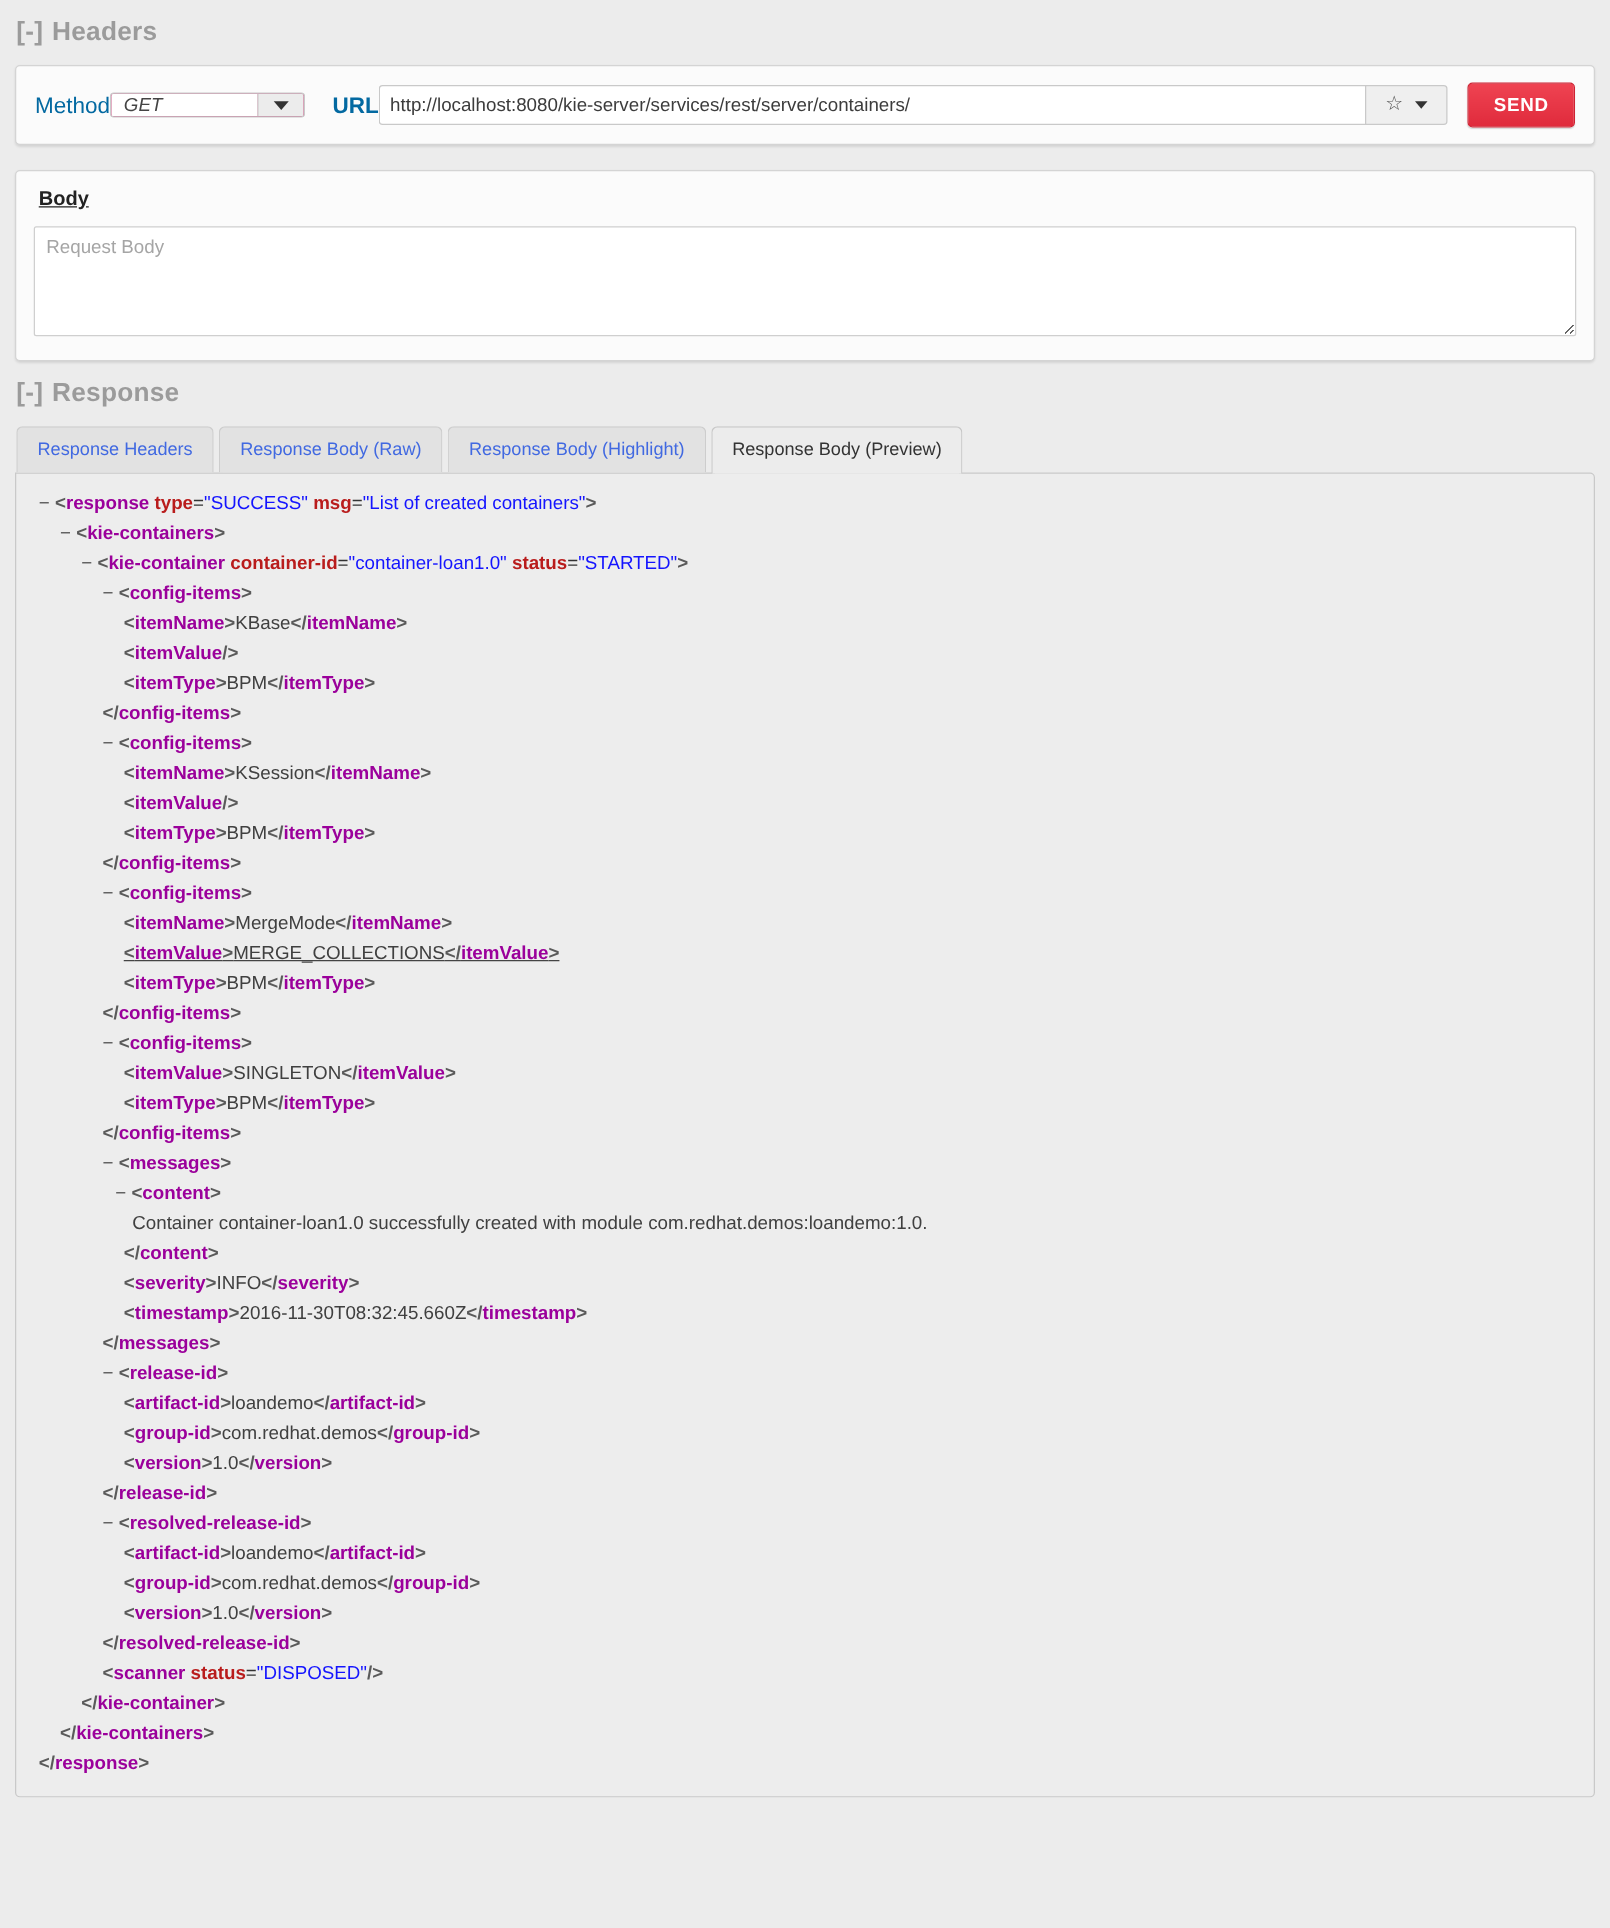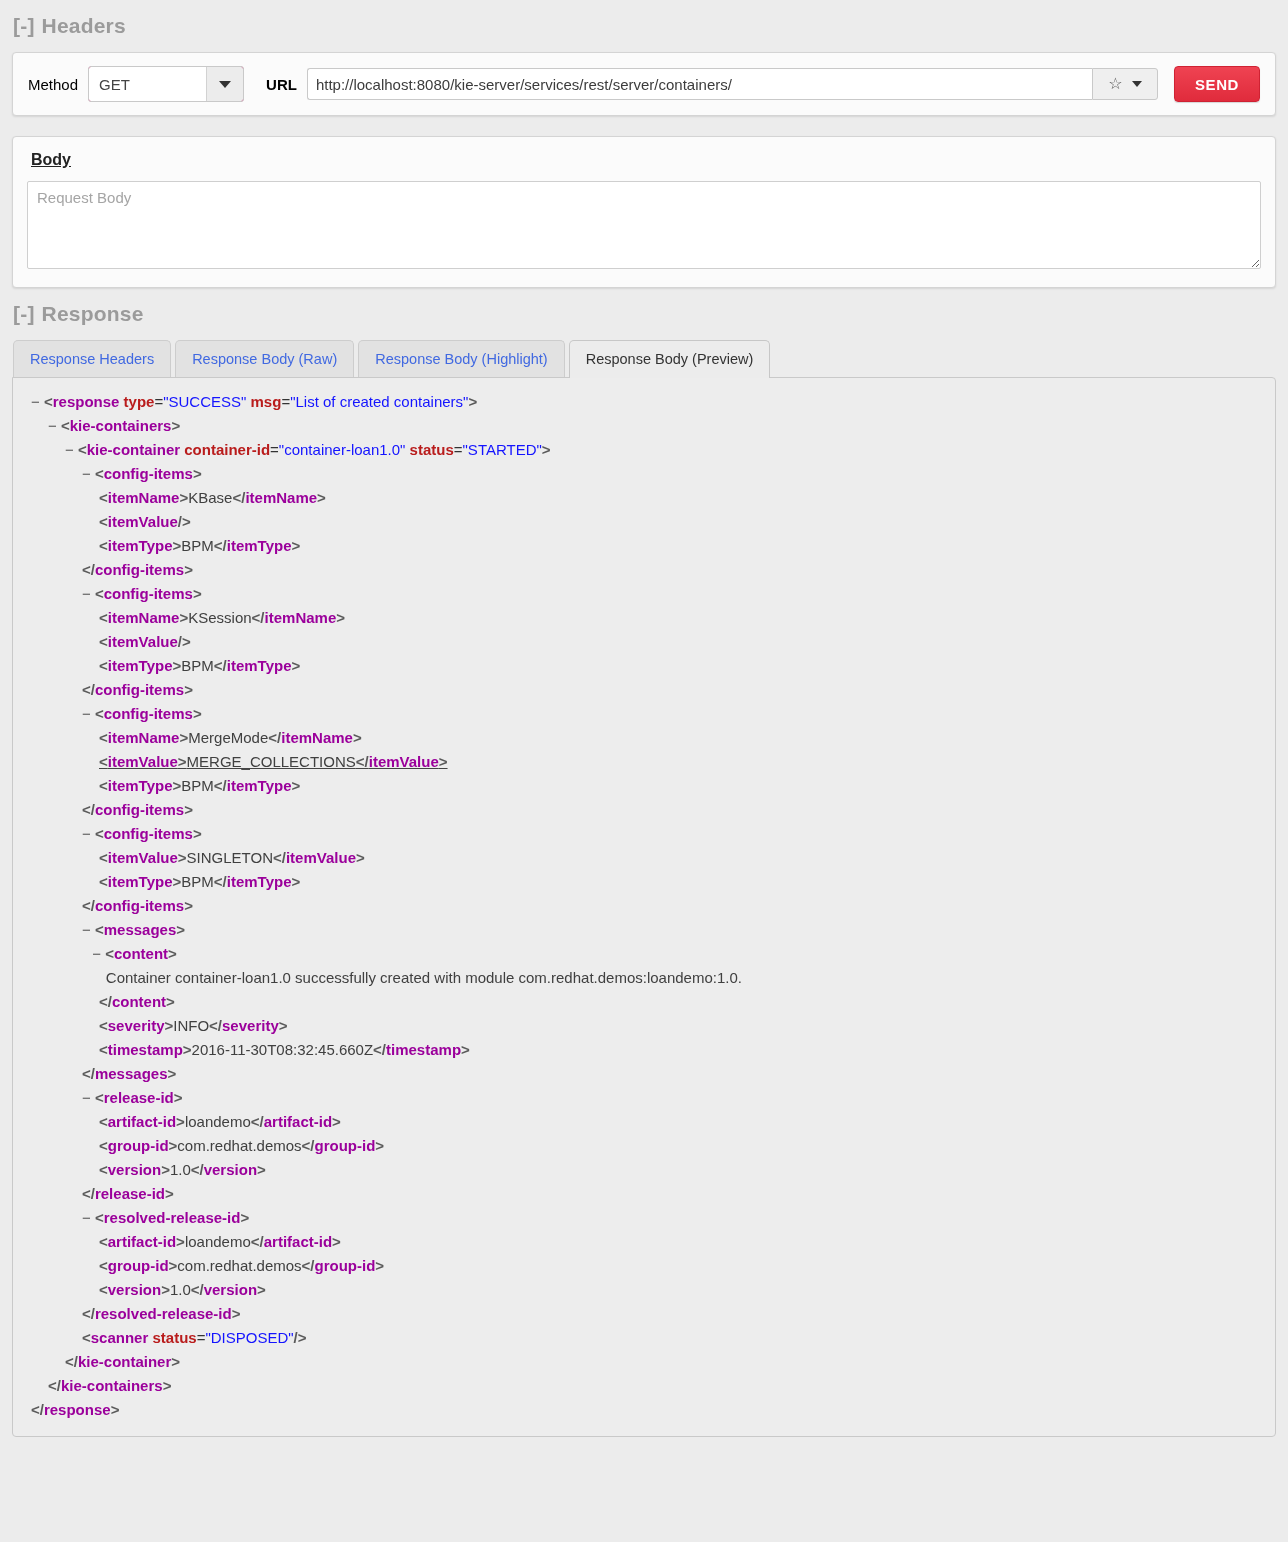--- a/index.html
+++ b/index.html
@@ -32,37 +32,38 @@
   }
 
   
   .request-bar {
     display: flex;
     align-items: center;
     padding: 13px 15px;
     gap: 0;
   }
   .field-label {
-    font-size: 15px;
-    color: #000000;
-    margin-right: 10px;
+    font-size: 18px;
+    color: #0369a1;
+    margin-right: 0;
     white-space: nowrap;
   }
   .field-label.url-label { margin-left: 22px; font-weight: bold; }
 
   
   .select-wrap {
     position: relative;
     width: 156px;
-    height: 36px;
+    height: 20px;
     display: flex;
     border: 1px solid #c9c9c9;
     border-radius: 3px;
     background: #be185d;
     overflow: hidden;
+    font-style: italic;
   }
   .select-wrap .sel-value {
     flex: 1;
     display: flex;
     align-items: center;
     padding-left: 10px;
     font-size: 15px;
     color: #444;
     background: #fff;
   }

